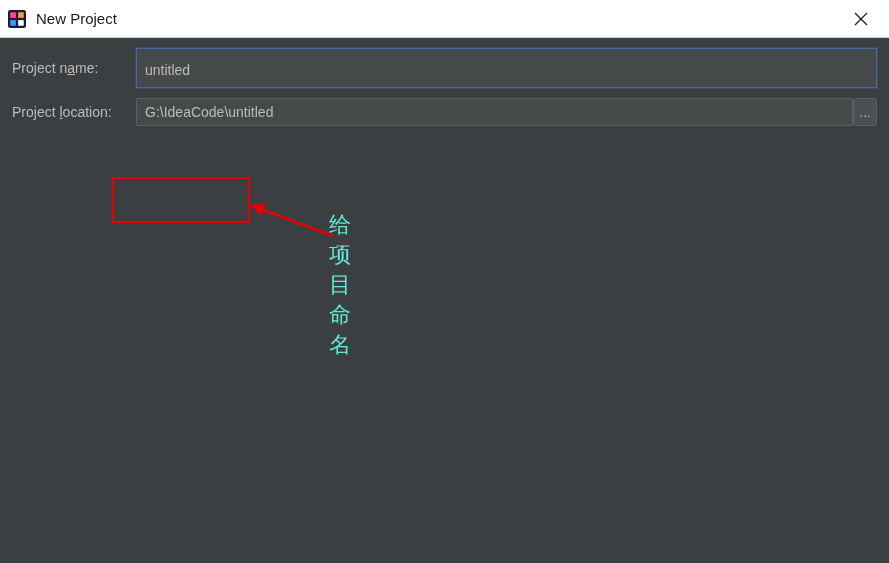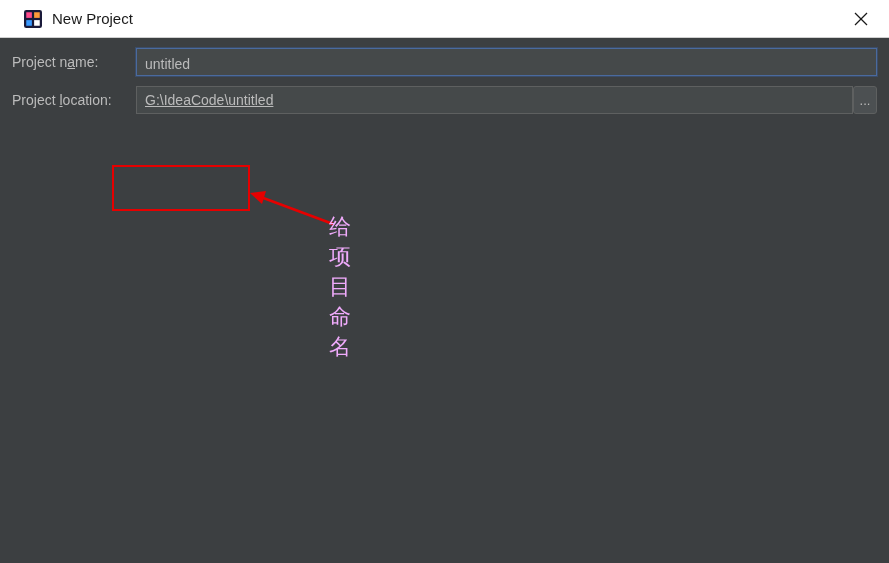--- a/index.html
+++ b/index.html
@@ -9,21 +9,21 @@
       font-family: "Segoe UI", Arial, sans-serif;
       background: #3c3f41;
       overflow: hidden;
       position: relative;
     }
     .title-bar {
       height: 38px;
       background: #ffffff;
       display: flex;
       align-items: center;
-      padding: 0 24px;
+      padding: 0 8px;
       border-bottom: 1px solid #d0d0d0;
       position: relative;
     }
     .title-bar .app-icon {
       width: 18px;
       height: 18px;
       margin-right: 10px;
       display: flex;
       align-items: center;
       justify-content: center;
@@ -69,25 +69,24 @@
     }
     .text-input {
       flex: 1;
       height: 28px;
       background: #45494a;
       border: 1px solid #5e6060;
       color: #bbbbbb;
       font-size: 14px;
       padding: 0 8px;
       outline: none;
-      text-decoration: underline;
     }
     .fake-input {
       flex: 1;
-      height: 28px;
+      height: 40px;
       background: #45494a;
       border: 1px solid #4a6a9e;
       box-shadow: 0 0 0 1px rgba(58,90,142,0.5);
       color: #bbbbbb;
       font-size: 14px;
       padding: 3px 8px 0;
       display: flex;
       align-items: center;
     }
     .browse-btn {
@@ -120,22 +119,22 @@
     .red-arrow {
       position: absolute;
       left: 248px;
       top: 54px;
       width: 90px;
       height: 40px;
     }
     .red-text {
       position: absolute;
       left: 329px;
-      top: 78px;
-      color: #f0abfc;
+      top: 64px;
+      color: #5eead4;
       font-size: 22px;
       font-family: "Microsoft YaHei", sans-serif;
     }
   </style>
 </head>
 <body>
 
 <div class="title-bar">
   <span class="app-icon">
     <svg viewBox="0 0 16 16">

